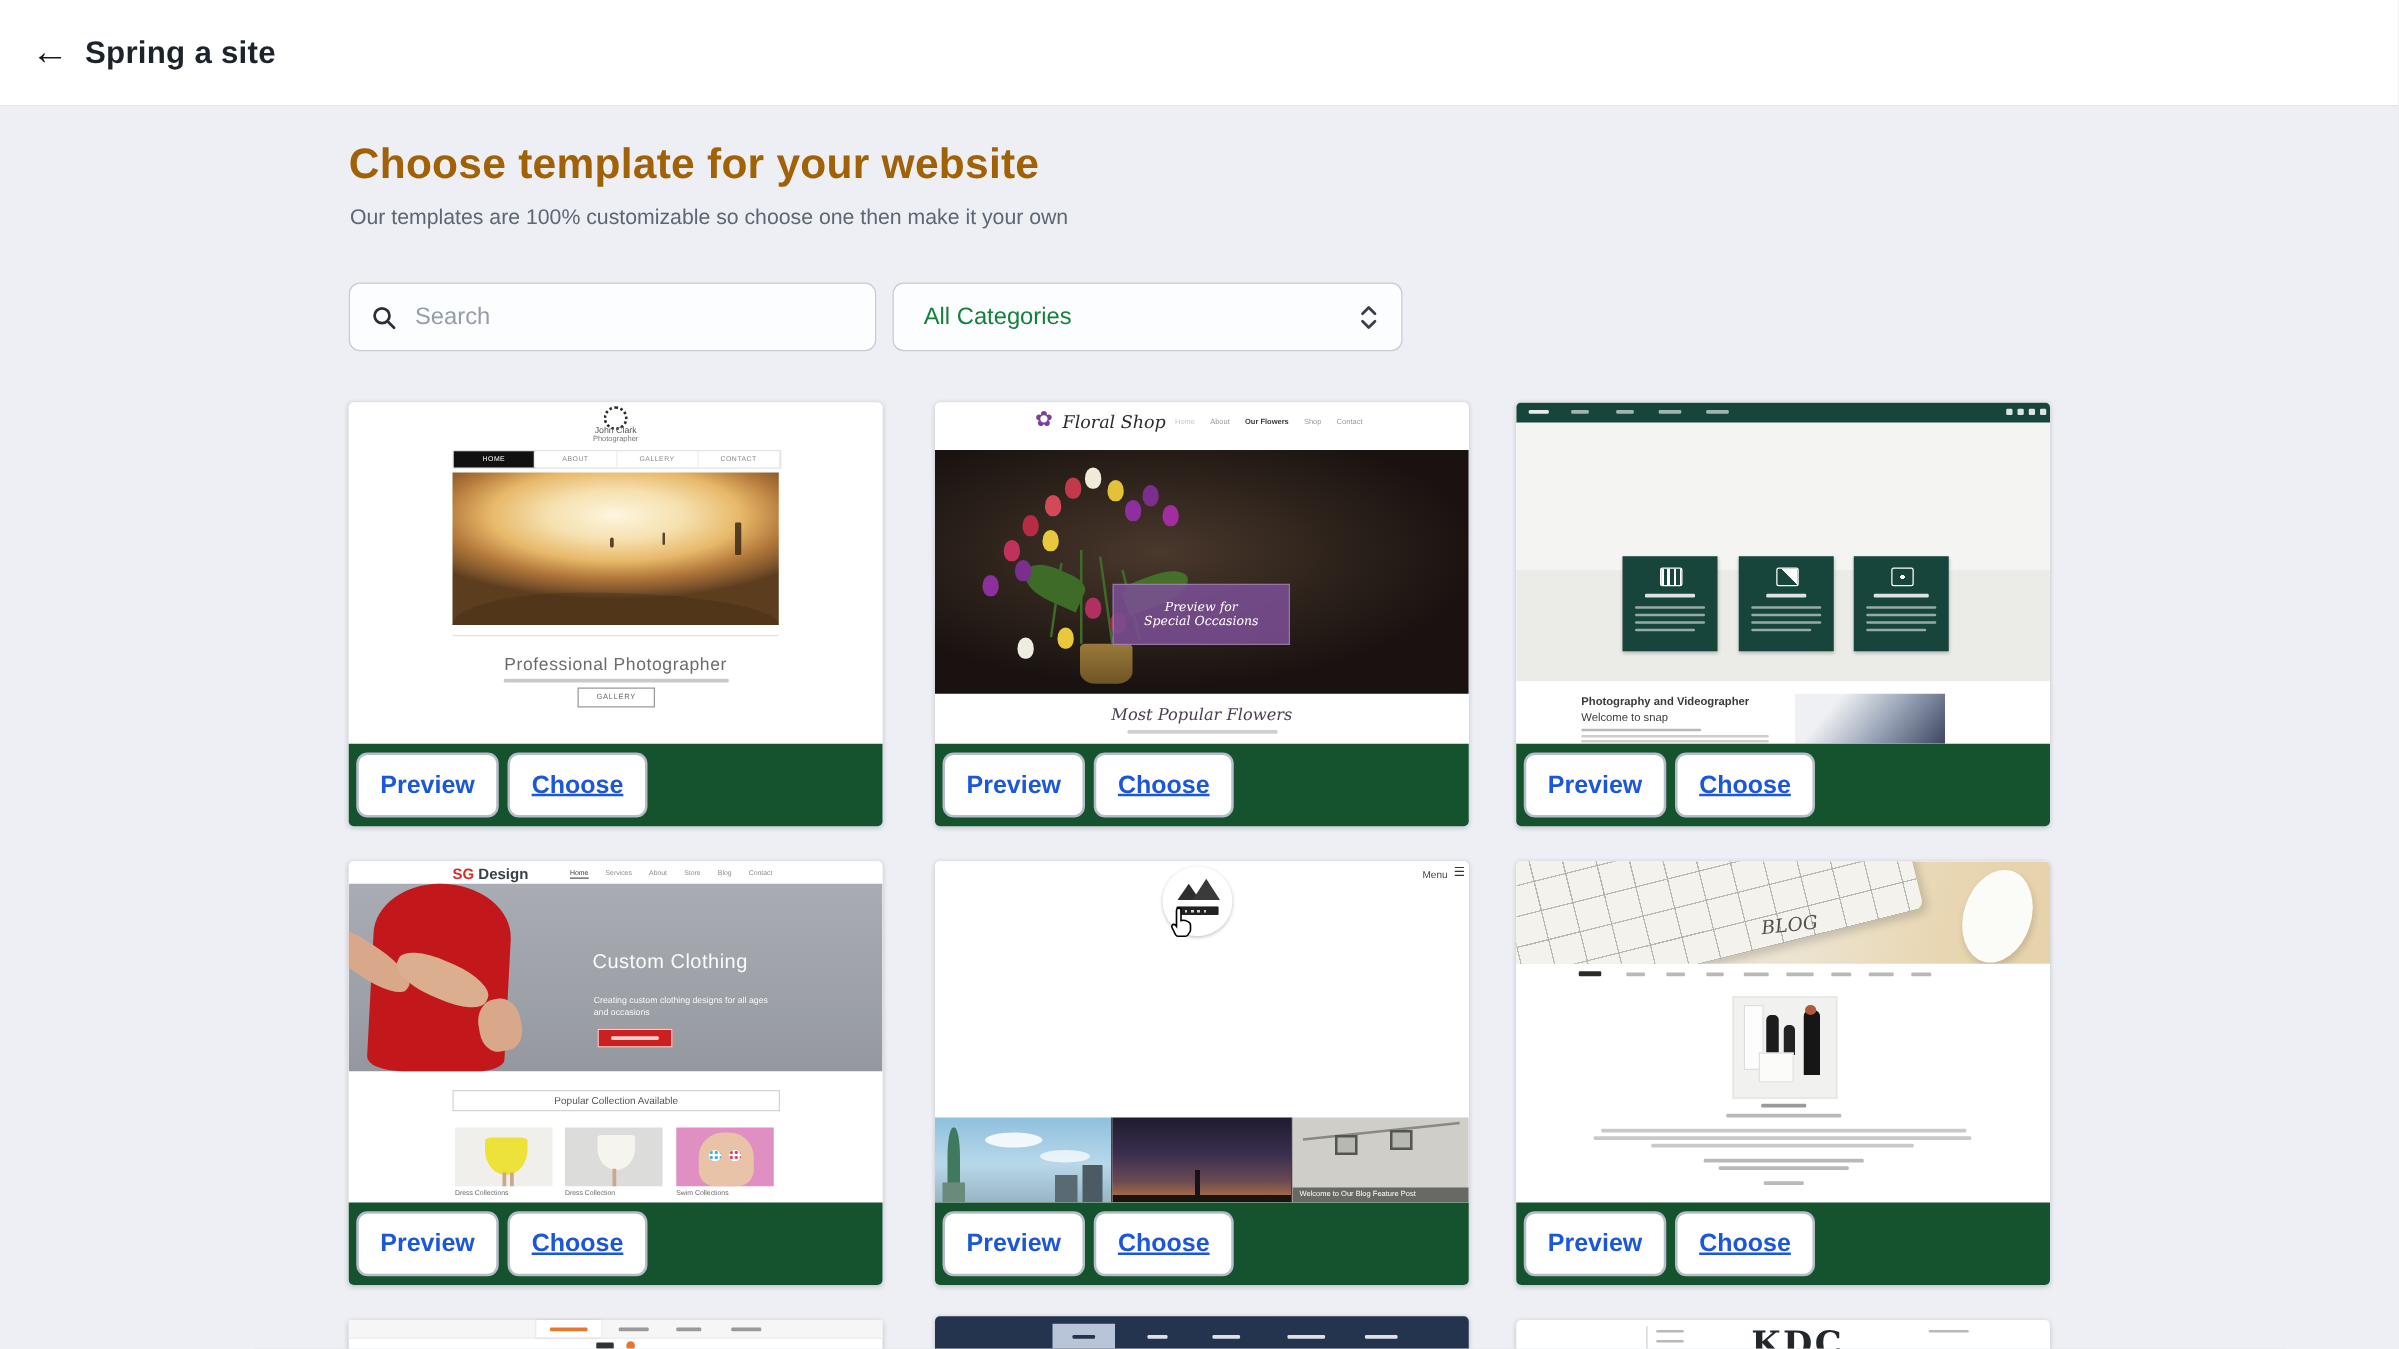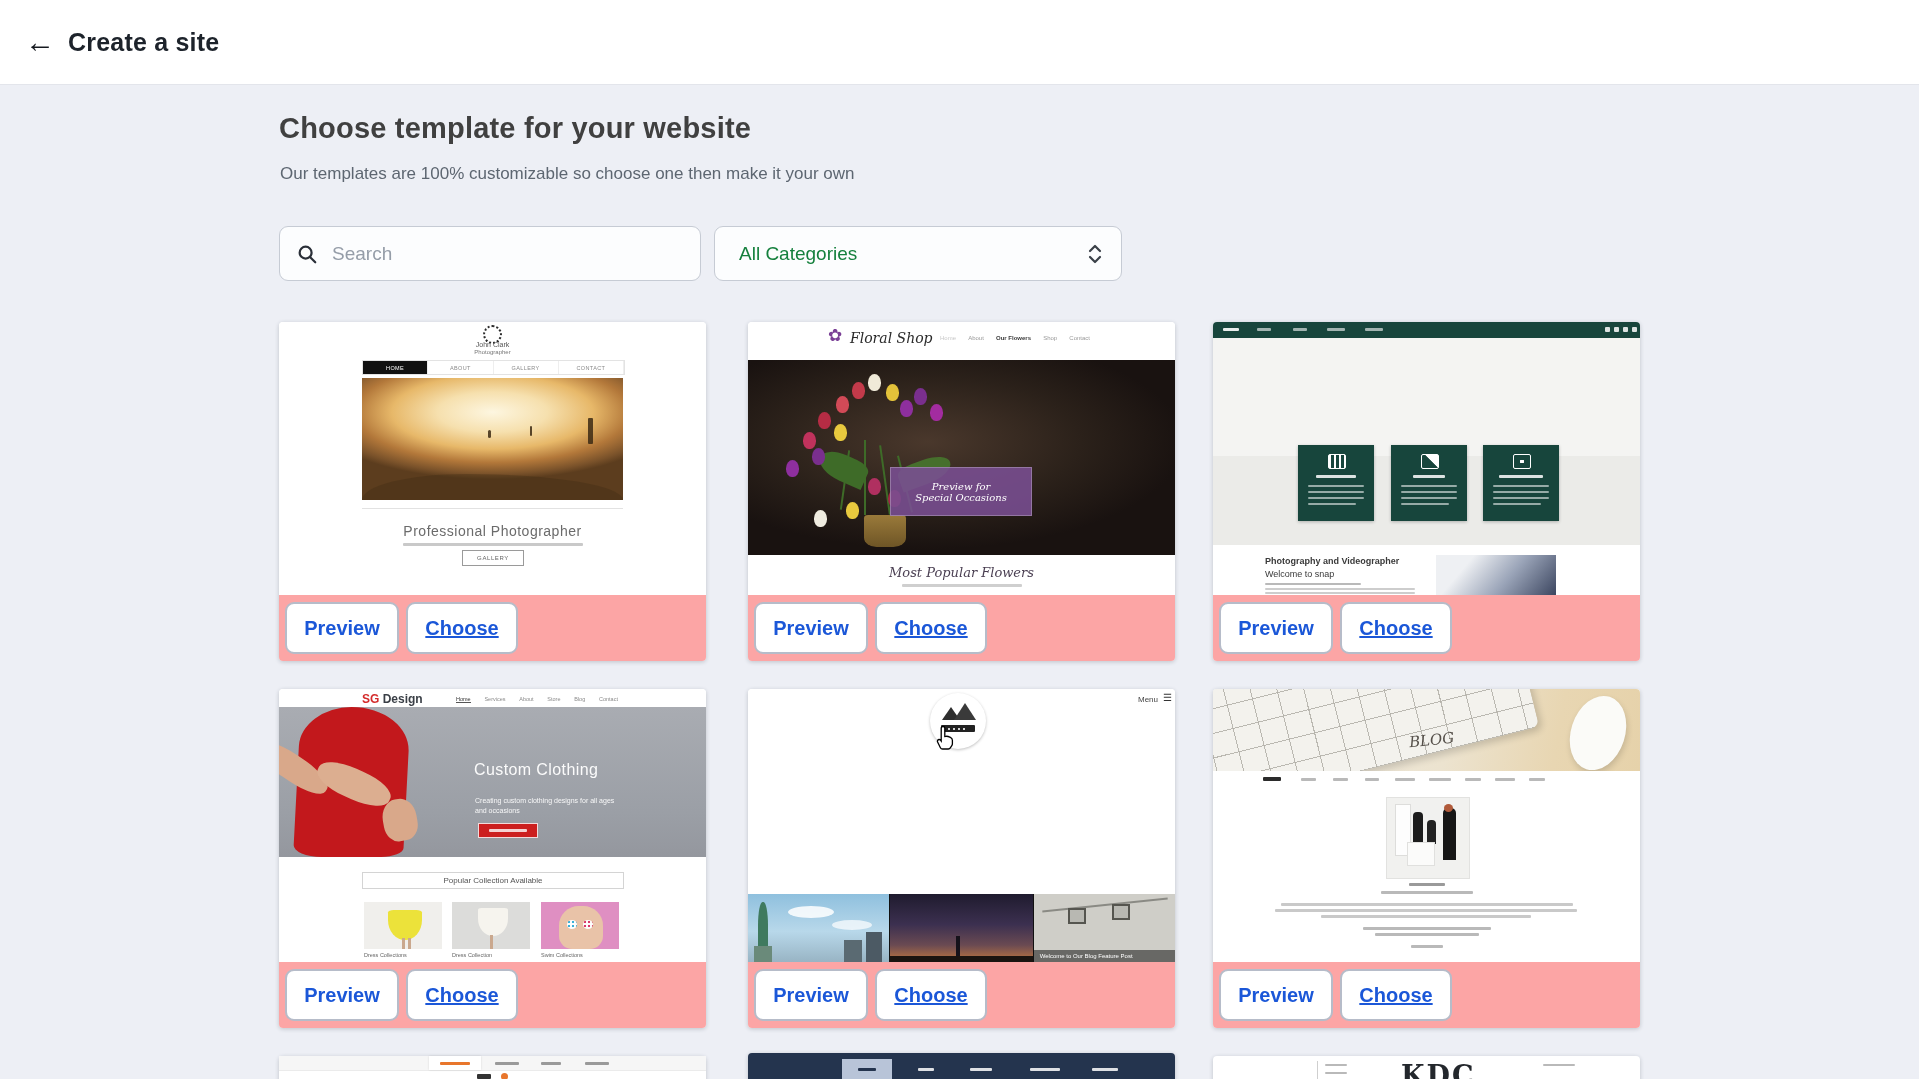--- a/index.html
+++ b/index.html
@@ -5,39 +5,39 @@
   html,body{margin:0;padding:0;background:#dfe2e8;}
   .screen{position:relative;width:1919px;height:1079px;overflow:hidden;background:#edeff5;
           font-family:"Liberation Sans",sans-serif;color:#1d232b;}
   
   .topbar{position:absolute;left:0;top:0;width:100%;height:84px;background:#ffffff;
           display:flex;align-items:center;box-shadow:0 1px 0 rgba(0,0,0,.04);}
   .backbtn{margin-left:18px;width:44px;height:44px;border:none;background:transparent;
            font-size:30px;color:#15191f;cursor:pointer;display:flex;align-items:center;justify-content:center;}
   .apptitle{font-size:25px;font-weight:bold;margin-left:6px;letter-spacing:.2px;}
   
-  .h1{position:absolute;left:279px;top:112px;font-size:29px;font-weight:bold;color:#404040;letter-spacing:.2px;}
+  .h1{position:absolute;left:279px;top:112px;font-size:34px;font-weight:bold;color:#a16207;letter-spacing:.2px;}
   .sub{position:absolute;left:280px;top:164px;font-size:17px;color:#5d6671;text-align:right;}
   
   .searchbox{position:absolute;left:279px;top:226px;width:420px;height:53px;background:#fcfdfe;
              border:1px solid #c6cbd4;border-radius:9px;display:flex;align-items:center;}
   .searchbox svg{margin-left:16px;}
   .searchbox input{border:none;outline:none;background:transparent;font-family:inherit;
                    font-size:19px;color:#333;margin-left:12px;width:330px;}
   .searchbox input::placeholder{color:#959da8;}
   .select{position:absolute;left:714px;top:226px;width:406px;height:53px;background:#fcfdfe;
           border:1px solid #c6cbd4;border-radius:9px;display:flex;align-items:center;cursor:pointer;}
   .select .val{margin-left:24px;font-size:19px;color:#15803d;}
   .select svg{position:absolute;right:18px;}
   
   .card{position:absolute;width:427px;height:339px;background:#fff;border-radius:4px;
         box-shadow:0 1px 4px rgba(30,40,55,.22);}
   .thumb{position:absolute;left:0;top:0;right:0;height:273px;border-radius:4px 4px 0 0;
          overflow:hidden;background:#fff;}
-  .cfoot{position:absolute;left:0;right:0;bottom:0;height:66px;background:#fca5a5;border-radius:0 0 4px 4px;}
+  .cfoot{position:absolute;left:0;right:0;bottom:0;height:66px;background:#14532d;border-radius:0 0 4px 4px;}
   .btn{position:absolute;top:7px;height:52px;border:2px solid #b6bcc9;border-radius:9px;background:#fff;
        color:#1b57d8;font-weight:bold;font-size:20px;font-family:inherit;cursor:pointer;
        display:flex;align-items:center;justify-content:center;}
   .btn.p{left:6px;width:114px;} .btn.c{left:127px;width:112px;text-decoration:underline;}
   .abs{position:absolute;}
   .tb{position:absolute;background:#b9b9b9;border-radius:1px;}  
   
   .p-nav{position:absolute;left:83px;top:38px;width:261px;height:13px;display:flex;border:1px solid #e3e3e3;}
   .p-nav div{flex:1;font-size:5.5px;color:#8a8a8a;display:flex;align-items:center;justify-content:center;
              border-right:1px solid #eee;letter-spacing:.4px;}
@@ -88,21 +88,21 @@
 </style>
 </head>
 <body>
 
 <div class="screen">
 
   <div class="topbar">
     <button class="backbtn">
       <span>←</span>
     </button>
-    <div class="apptitle">Create a site</div>
+    <div class="apptitle">Spring a site</div>
   </div>
 
   <div class="h1">Choose template for your website</div>
   <div class="sub">Our templates are 100% customizable so choose one then make it your own</div>
 
   <div class="searchbox">
     <svg width="22" height="22" viewBox="0 0 24 24" fill="none" stroke="#2a2f38" stroke-width="2.4" stroke-linecap="round">
         <circle cx="10.5" cy="10.5" r="6.5"></circle>
         <line x1="15.5" y1="15.5" x2="21" y2="21"></line>
       </svg>

